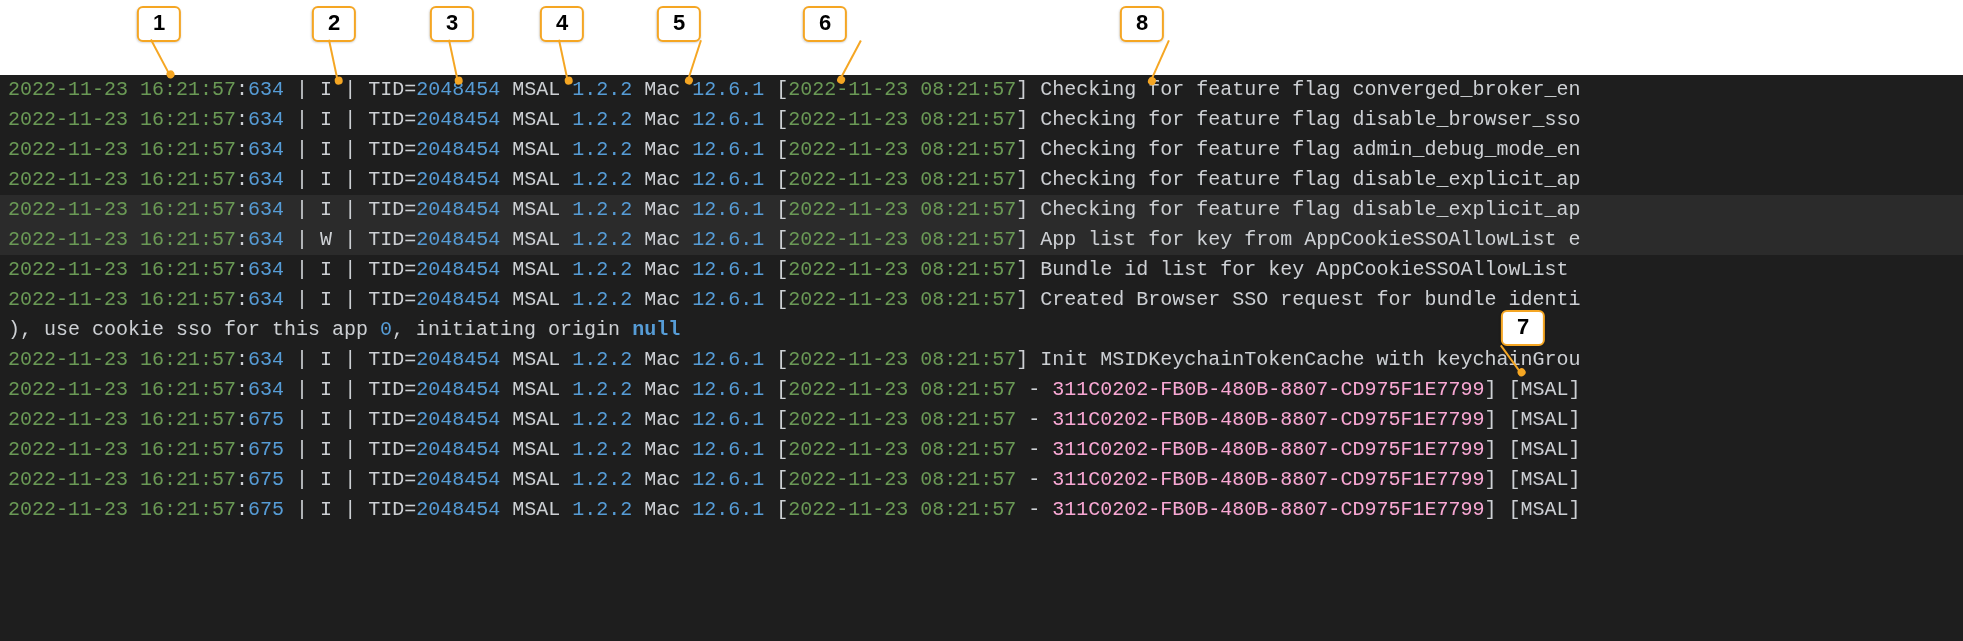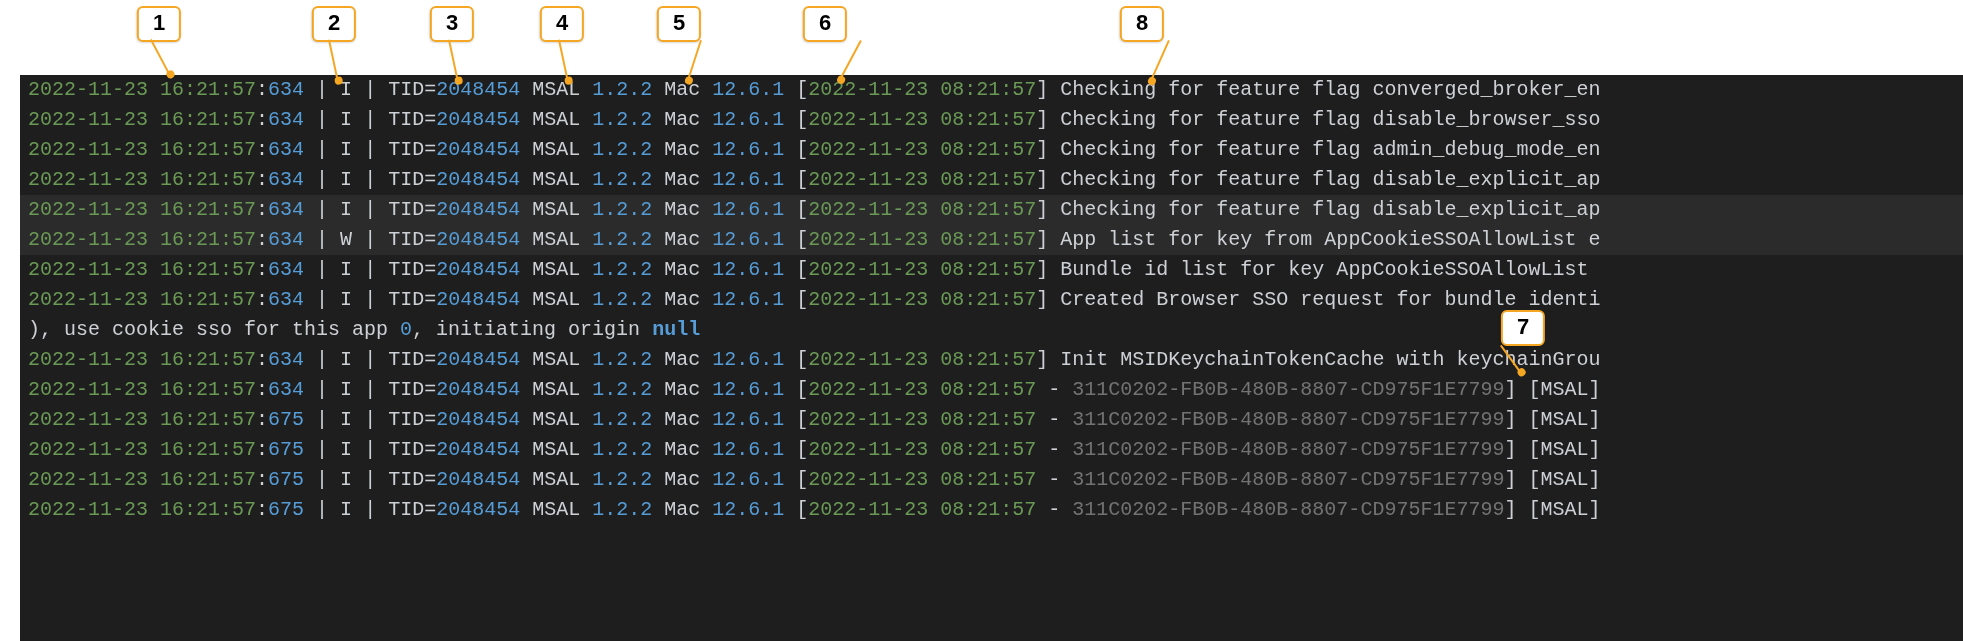--- a/index.html
+++ b/index.html
@@ -3,38 +3,38 @@
 <meta charset="utf-8">
 <style>
   html,body{margin:0;padding:0;background:#fff;}
   .wrap{position:relative;width:1963px;height:641px;overflow:hidden;font-family:Consolas,"Courier New",monospace;font-size:20px;line-height:1;}
   
   .callouts{position:absolute;left:0;top:0;right:0;height:75px;background:#fff;}
   .bubble{position:absolute;top:6px;padding:4px 14px 6px 14px;border:2px solid #f5a623;border-radius:6px;background:#fff;color:#000;font-family:Arial,Helvetica,sans-serif;font-weight:700;font-size:22px;text-align:center;transform:translateX(-50%);box-shadow:0 1px 2px rgba(0,0,0,.15);}
   .stem{position:absolute;width:0;border-left:2px solid #f5a623;}
   .stem .dot{position:absolute;left:-4px;bottom:-4px;width:8px;height:8px;border-radius:50%;background:#f5a623;}
   
-  .log{position:absolute;left:0;top:75px;right:0;bottom:0;background:#1e1e1e;color:#cdd0d4;white-space:pre;overflow:hidden;font-size:20px;line-height:30px;letter-spacing:0;margin-left:20px;}
+  .log{position:absolute;left:0;top:75px;right:0;bottom:0;background:#1e1e1e;color:#cdd0d4;white-space:pre;overflow:hidden;font-size:20px;line-height:30px;letter-spacing:0;}
   .row{display:block;padding:0 8px;height:30px;}
   .row.hi{background:#2b2b2b;}
   .c-date{color:#6a9955;} 
   .c-time{color:#6a9955;}
   .c-ms{color:#569cd6;}   
   .c-sep{color:#cdd0d4;}
   .c-lvl{color:#cdd0d4;}
   .c-tidlbl{color:#cdd0d4;}
   .c-tid{color:#569cd6;}
   .c-lib{color:#cdd0d4;}
   .c-ver{color:#569cd6;}
   .c-os{color:#cdd0d4;}
   .c-osv{color:#569cd6;}
   .c-brkt{color:#cdd0d4;}
   .c-ts2d{color:#6a9955;}
   .c-ts2t{color:#6a9955;}
-  .c-guid{color:#737373;}
+  .c-guid{color:#f9a8d4;}
   .c-msg{color:#cdd0d4;}
   .c-num{color:#569cd6;}
   .c-null{color:#569cd6;font-weight:bold;}
 </style>
 </head>
 <body>
 <div class="wrap">
 
 <div class="callouts"></div>
 <div class="log" id="log"><span class="row"><span class="c-date">2022-11-23</span><span class="c-time"> 16:21:57</span><span class="c-sep">:</span><span class="c-ms">634</span><span class="c-sep"> | </span><span class="c-lvl">I</span><span class="c-sep"> | </span><span class="c-tidlbl">TID=</span><span class="c-tid">2048454</span><span class="c-lib"> MSAL </span><span class="c-ver">1.2.2</span><span class="c-os"> Mac </span><span class="c-osv">12.6.1</span><span class="c-brkt"> [</span><span class="c-ts2d">2022-11-23</span><span class="c-ts2t"> 08:21:57</span><span class="c-brkt">] </span><span class="c-msg">Checking for feature flag converged_broker_en</span></span><span class="row"><span class="c-date">2022-11-23</span><span class="c-time"> 16:21:57</span><span class="c-sep">:</span><span class="c-ms">634</span><span class="c-sep"> | </span><span class="c-lvl">I</span><span class="c-sep"> | </span><span class="c-tidlbl">TID=</span><span class="c-tid">2048454</span><span class="c-lib"> MSAL </span><span class="c-ver">1.2.2</span><span class="c-os"> Mac </span><span class="c-osv">12.6.1</span><span class="c-brkt"> [</span><span class="c-ts2d">2022-11-23</span><span class="c-ts2t"> 08:21:57</span><span class="c-brkt">] </span><span class="c-msg">Checking for feature flag disable_browser_sso</span></span><span class="row"><span class="c-date">2022-11-23</span><span class="c-time"> 16:21:57</span><span class="c-sep">:</span><span class="c-ms">634</span><span class="c-sep"> | </span><span class="c-lvl">I</span><span class="c-sep"> | </span><span class="c-tidlbl">TID=</span><span class="c-tid">2048454</span><span class="c-lib"> MSAL </span><span class="c-ver">1.2.2</span><span class="c-os"> Mac </span><span class="c-osv">12.6.1</span><span class="c-brkt"> [</span><span class="c-ts2d">2022-11-23</span><span class="c-ts2t"> 08:21:57</span><span class="c-brkt">] </span><span class="c-msg">Checking for feature flag admin_debug_mode_en</span></span><span class="row"><span class="c-date">2022-11-23</span><span class="c-time"> 16:21:57</span><span class="c-sep">:</span><span class="c-ms">634</span><span class="c-sep"> | </span><span class="c-lvl">I</span><span class="c-sep"> | </span><span class="c-tidlbl">TID=</span><span class="c-tid">2048454</span><span class="c-lib"> MSAL </span><span class="c-ver">1.2.2</span><span class="c-os"> Mac </span><span class="c-osv">12.6.1</span><span class="c-brkt"> [</span><span class="c-ts2d">2022-11-23</span><span class="c-ts2t"> 08:21:57</span><span class="c-brkt">] </span><span class="c-msg">Checking for feature flag disable_explicit_ap</span></span><span class="row hi"><span class="c-date">2022-11-23</span><span class="c-time"> 16:21:57</span><span class="c-sep">:</span><span class="c-ms">634</span><span class="c-sep"> | </span><span class="c-lvl">I</span><span class="c-sep"> | </span><span class="c-tidlbl">TID=</span><span class="c-tid">2048454</span><span class="c-lib"> MSAL </span><span class="c-ver">1.2.2</span><span class="c-os"> Mac </span><span class="c-osv">12.6.1</span><span class="c-brkt"> [</span><span class="c-ts2d">2022-11-23</span><span class="c-ts2t"> 08:21:57</span><span class="c-brkt">] </span><span class="c-msg">Checking for feature flag disable_explicit_ap</span></span><span class="row hi"><span class="c-date">2022-11-23</span><span class="c-time"> 16:21:57</span><span class="c-sep">:</span><span class="c-ms">634</span><span class="c-sep"> | </span><span class="c-lvl">W</span><span class="c-sep"> | </span><span class="c-tidlbl">TID=</span><span class="c-tid">2048454</span><span class="c-lib"> MSAL </span><span class="c-ver">1.2.2</span><span class="c-os"> Mac </span><span class="c-osv">12.6.1</span><span class="c-brkt"> [</span><span class="c-ts2d">2022-11-23</span><span class="c-ts2t"> 08:21:57</span><span class="c-brkt">] </span><span class="c-msg">App list for key from AppCookieSSOAllowList e</span></span><span class="row"><span class="c-date">2022-11-23</span><span class="c-time"> 16:21:57</span><span class="c-sep">:</span><span class="c-ms">634</span><span class="c-sep"> | </span><span class="c-lvl">I</span><span class="c-sep"> | </span><span class="c-tidlbl">TID=</span><span class="c-tid">2048454</span><span class="c-lib"> MSAL </span><span class="c-ver">1.2.2</span><span class="c-os"> Mac </span><span class="c-osv">12.6.1</span><span class="c-brkt"> [</span><span class="c-ts2d">2022-11-23</span><span class="c-ts2t"> 08:21:57</span><span class="c-brkt">] </span><span class="c-msg">Bundle id list for key AppCookieSSOAllowList </span></span><span class="row"><span class="c-date">2022-11-23</span><span class="c-time"> 16:21:57</span><span class="c-sep">:</span><span class="c-ms">634</span><span class="c-sep"> | </span><span class="c-lvl">I</span><span class="c-sep"> | </span><span class="c-tidlbl">TID=</span><span class="c-tid">2048454</span><span class="c-lib"> MSAL </span><span class="c-ver">1.2.2</span><span class="c-os"> Mac </span><span class="c-osv">12.6.1</span><span class="c-brkt"> [</span><span class="c-ts2d">2022-11-23</span><span class="c-ts2t"> 08:21:57</span><span class="c-brkt">] </span><span class="c-msg">Created Browser SSO request for bundle identi</span></span><span class="row"><span class="c-msg">), use cookie sso for this app </span><span class="c-num">0</span><span class="c-msg">, initiating origin </span><span class="c-null">null</span></span><span class="row"><span class="c-date">2022-11-23</span><span class="c-time"> 16:21:57</span><span class="c-sep">:</span><span class="c-ms">634</span><span class="c-sep"> | </span><span class="c-lvl">I</span><span class="c-sep"> | </span><span class="c-tidlbl">TID=</span><span class="c-tid">2048454</span><span class="c-lib"> MSAL </span><span class="c-ver">1.2.2</span><span class="c-os"> Mac </span><span class="c-osv">12.6.1</span><span class="c-brkt"> [</span><span class="c-ts2d">2022-11-23</span><span class="c-ts2t"> 08:21:57</span><span class="c-brkt">] </span><span class="c-msg">Init MSIDKeychainTokenCache with keychainGrou</span></span><span class="row"><span class="c-date">2022-11-23</span><span class="c-time"> 16:21:57</span><span class="c-sep">:</span><span class="c-ms">634</span><span class="c-sep"> | </span><span class="c-lvl">I</span><span class="c-sep"> | </span><span class="c-tidlbl">TID=</span><span class="c-tid">2048454</span><span class="c-lib"> MSAL </span><span class="c-ver">1.2.2</span><span class="c-os"> Mac </span><span class="c-osv">12.6.1</span><span class="c-brkt"> [</span><span class="c-ts2d">2022-11-23</span><span class="c-ts2t"> 08:21:57</span><span class="c-brkt"> - </span><span class="c-guid">311C0202-FB0B-480B-8807-CD975F1E7799</span><span class="c-brkt">] </span><span class="c-msg">[MSAL]</span></span><span class="row"><span class="c-date">2022-11-23</span><span class="c-time"> 16:21:57</span><span class="c-sep">:</span><span class="c-ms">675</span><span class="c-sep"> | </span><span class="c-lvl">I</span><span class="c-sep"> | </span><span class="c-tidlbl">TID=</span><span class="c-tid">2048454</span><span class="c-lib"> MSAL </span><span class="c-ver">1.2.2</span><span class="c-os"> Mac </span><span class="c-osv">12.6.1</span><span class="c-brkt"> [</span><span class="c-ts2d">2022-11-23</span><span class="c-ts2t"> 08:21:57</span><span class="c-brkt"> - </span><span class="c-guid">311C0202-FB0B-480B-8807-CD975F1E7799</span><span class="c-brkt">] </span><span class="c-msg">[MSAL]</span></span><span class="row"><span class="c-date">2022-11-23</span><span class="c-time"> 16:21:57</span><span class="c-sep">:</span><span class="c-ms">675</span><span class="c-sep"> | </span><span class="c-lvl">I</span><span class="c-sep"> | </span><span class="c-tidlbl">TID=</span><span class="c-tid">2048454</span><span class="c-lib"> MSAL </span><span class="c-ver">1.2.2</span><span class="c-os"> Mac </span><span class="c-osv">12.6.1</span><span class="c-brkt"> [</span><span class="c-ts2d">2022-11-23</span><span class="c-ts2t"> 08:21:57</span><span class="c-brkt"> - </span><span class="c-guid">311C0202-FB0B-480B-8807-CD975F1E7799</span><span class="c-brkt">] </span><span class="c-msg">[MSAL]</span></span><span class="row"><span class="c-date">2022-11-23</span><span class="c-time"> 16:21:57</span><span class="c-sep">:</span><span class="c-ms">675</span><span class="c-sep"> | </span><span class="c-lvl">I</span><span class="c-sep"> | </span><span class="c-tidlbl">TID=</span><span class="c-tid">2048454</span><span class="c-lib"> MSAL </span><span class="c-ver">1.2.2</span><span class="c-os"> Mac </span><span class="c-osv">12.6.1</span><span class="c-brkt"> [</span><span class="c-ts2d">2022-11-23</span><span class="c-ts2t"> 08:21:57</span><span class="c-brkt"> - </span><span class="c-guid">311C0202-FB0B-480B-8807-CD975F1E7799</span><span class="c-brkt">] </span><span class="c-msg">[MSAL]</span></span><span class="row"><span class="c-date">2022-11-23</span><span class="c-time"> 16:21:57</span><span class="c-sep">:</span><span class="c-ms">675</span><span class="c-sep"> | </span><span class="c-lvl">I</span><span class="c-sep"> | </span><span class="c-tidlbl">TID=</span><span class="c-tid">2048454</span><span class="c-lib"> MSAL </span><span class="c-ver">1.2.2</span><span class="c-os"> Mac </span><span class="c-osv">12.6.1</span><span class="c-brkt"> [</span><span class="c-ts2d">2022-11-23</span><span class="c-ts2t"> 08:21:57</span><span class="c-brkt"> - </span><span class="c-guid">311C0202-FB0B-480B-8807-CD975F1E7799</span><span class="c-brkt">] </span><span class="c-msg">[MSAL]</span></span></div>

